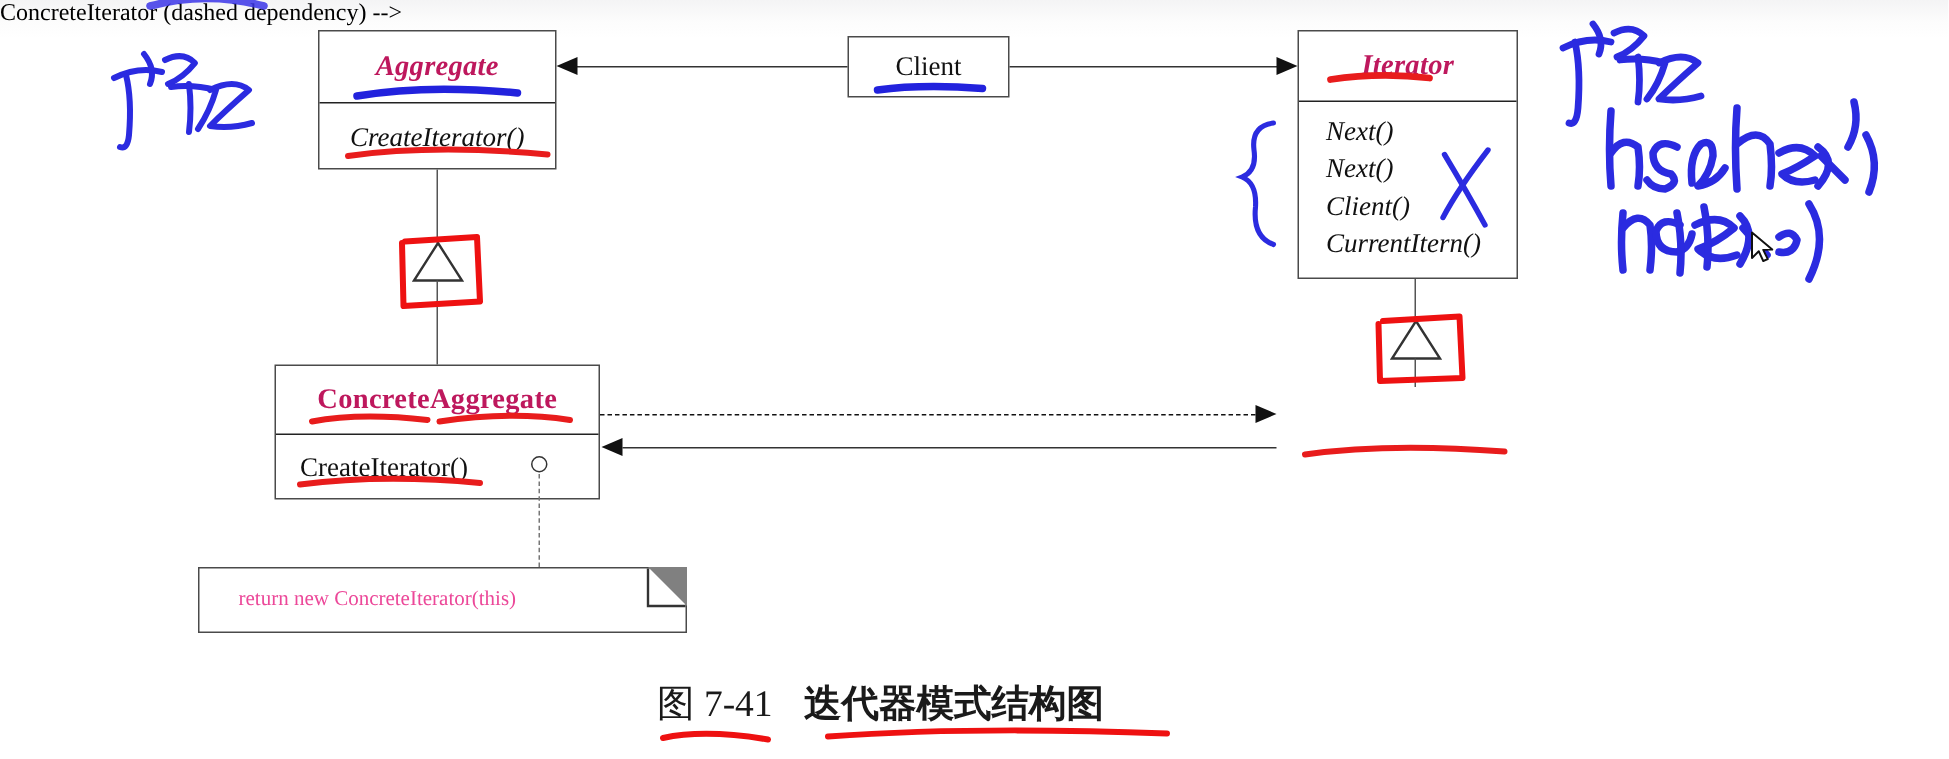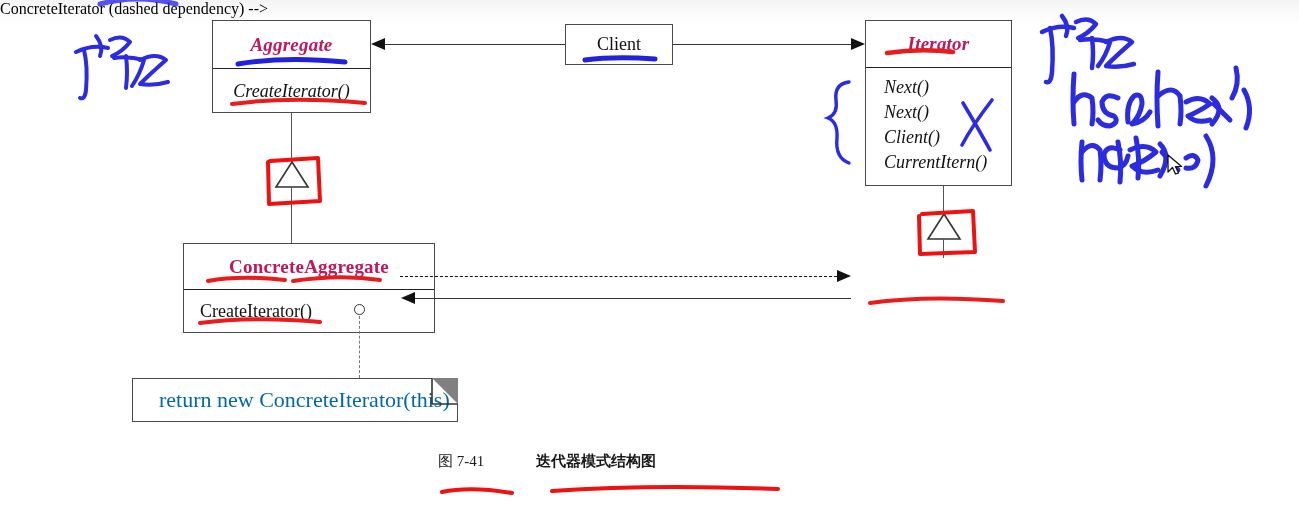--- a/index.html
+++ b/index.html
@@ -95,33 +95,33 @@
   
   .note-box {
     position: absolute;
     background: #ffffff;
     border: 1.6px solid #4a4a4a;
     box-sizing: border-box;
     display: flex;
     align-items: center;
     padding-left: 26px;
   }
-  .note-text { font-size: 22px; color: #0369a1; white-space: nowrap; }
+  .note-text { font-size: 14px; color: #ec4899; white-space: nowrap; }
   .note-fold {
     position: absolute;
     width: 0; height: 0;
     border-left: 26px solid transparent;
     border-top: 26px solid #808080;
   }
   .note-fold-edge { position: absolute; }
 
   
   .caption {
     position: absolute;
-    font-size: 15px;
+    font-size: 25px;
     color: #1a1a1a;
     white-space: nowrap;
   }
 
   
   #ink {
     position: absolute;
     left: 0; top: 0;
     width: 1299px; height: 506px;
     pointer-events: none;
@@ -159,21 +159,21 @@
     <div class="uml-divider" style="top:46px;"></div>
     <div class="method-list" style="top:54px;">
       <div>Next()</div>
       <div>Next()</div>
       <div>Client()</div>
       <div>CurrentItern()</div>
     </div>
   </div>
 
   
-  <div class="uml-box" style="left:183px; top:243px; width:252px; height:90px;">
+  <div class="uml-box" style="left:183px; top:243px; width:217px; height:90px;">
     <div class="uml-compartment center" style="position:absolute; left:0; top:0; width:100%; height:45px;">
       <span class="cls-title bold">ConcreteAggregate</span>
     </div>
     <div class="uml-divider" style="top:45px;"></div>
     <div class="uml-compartment" style="position:absolute; left:0; top:45px; width:100%; height:45px; padding-left:16px;">
       <span class="cls-plain">CreateIterator()</span>
     </div>
   </div>
   <div class="anchor-circle" style="left:354px; top:304px;"></div>
 

